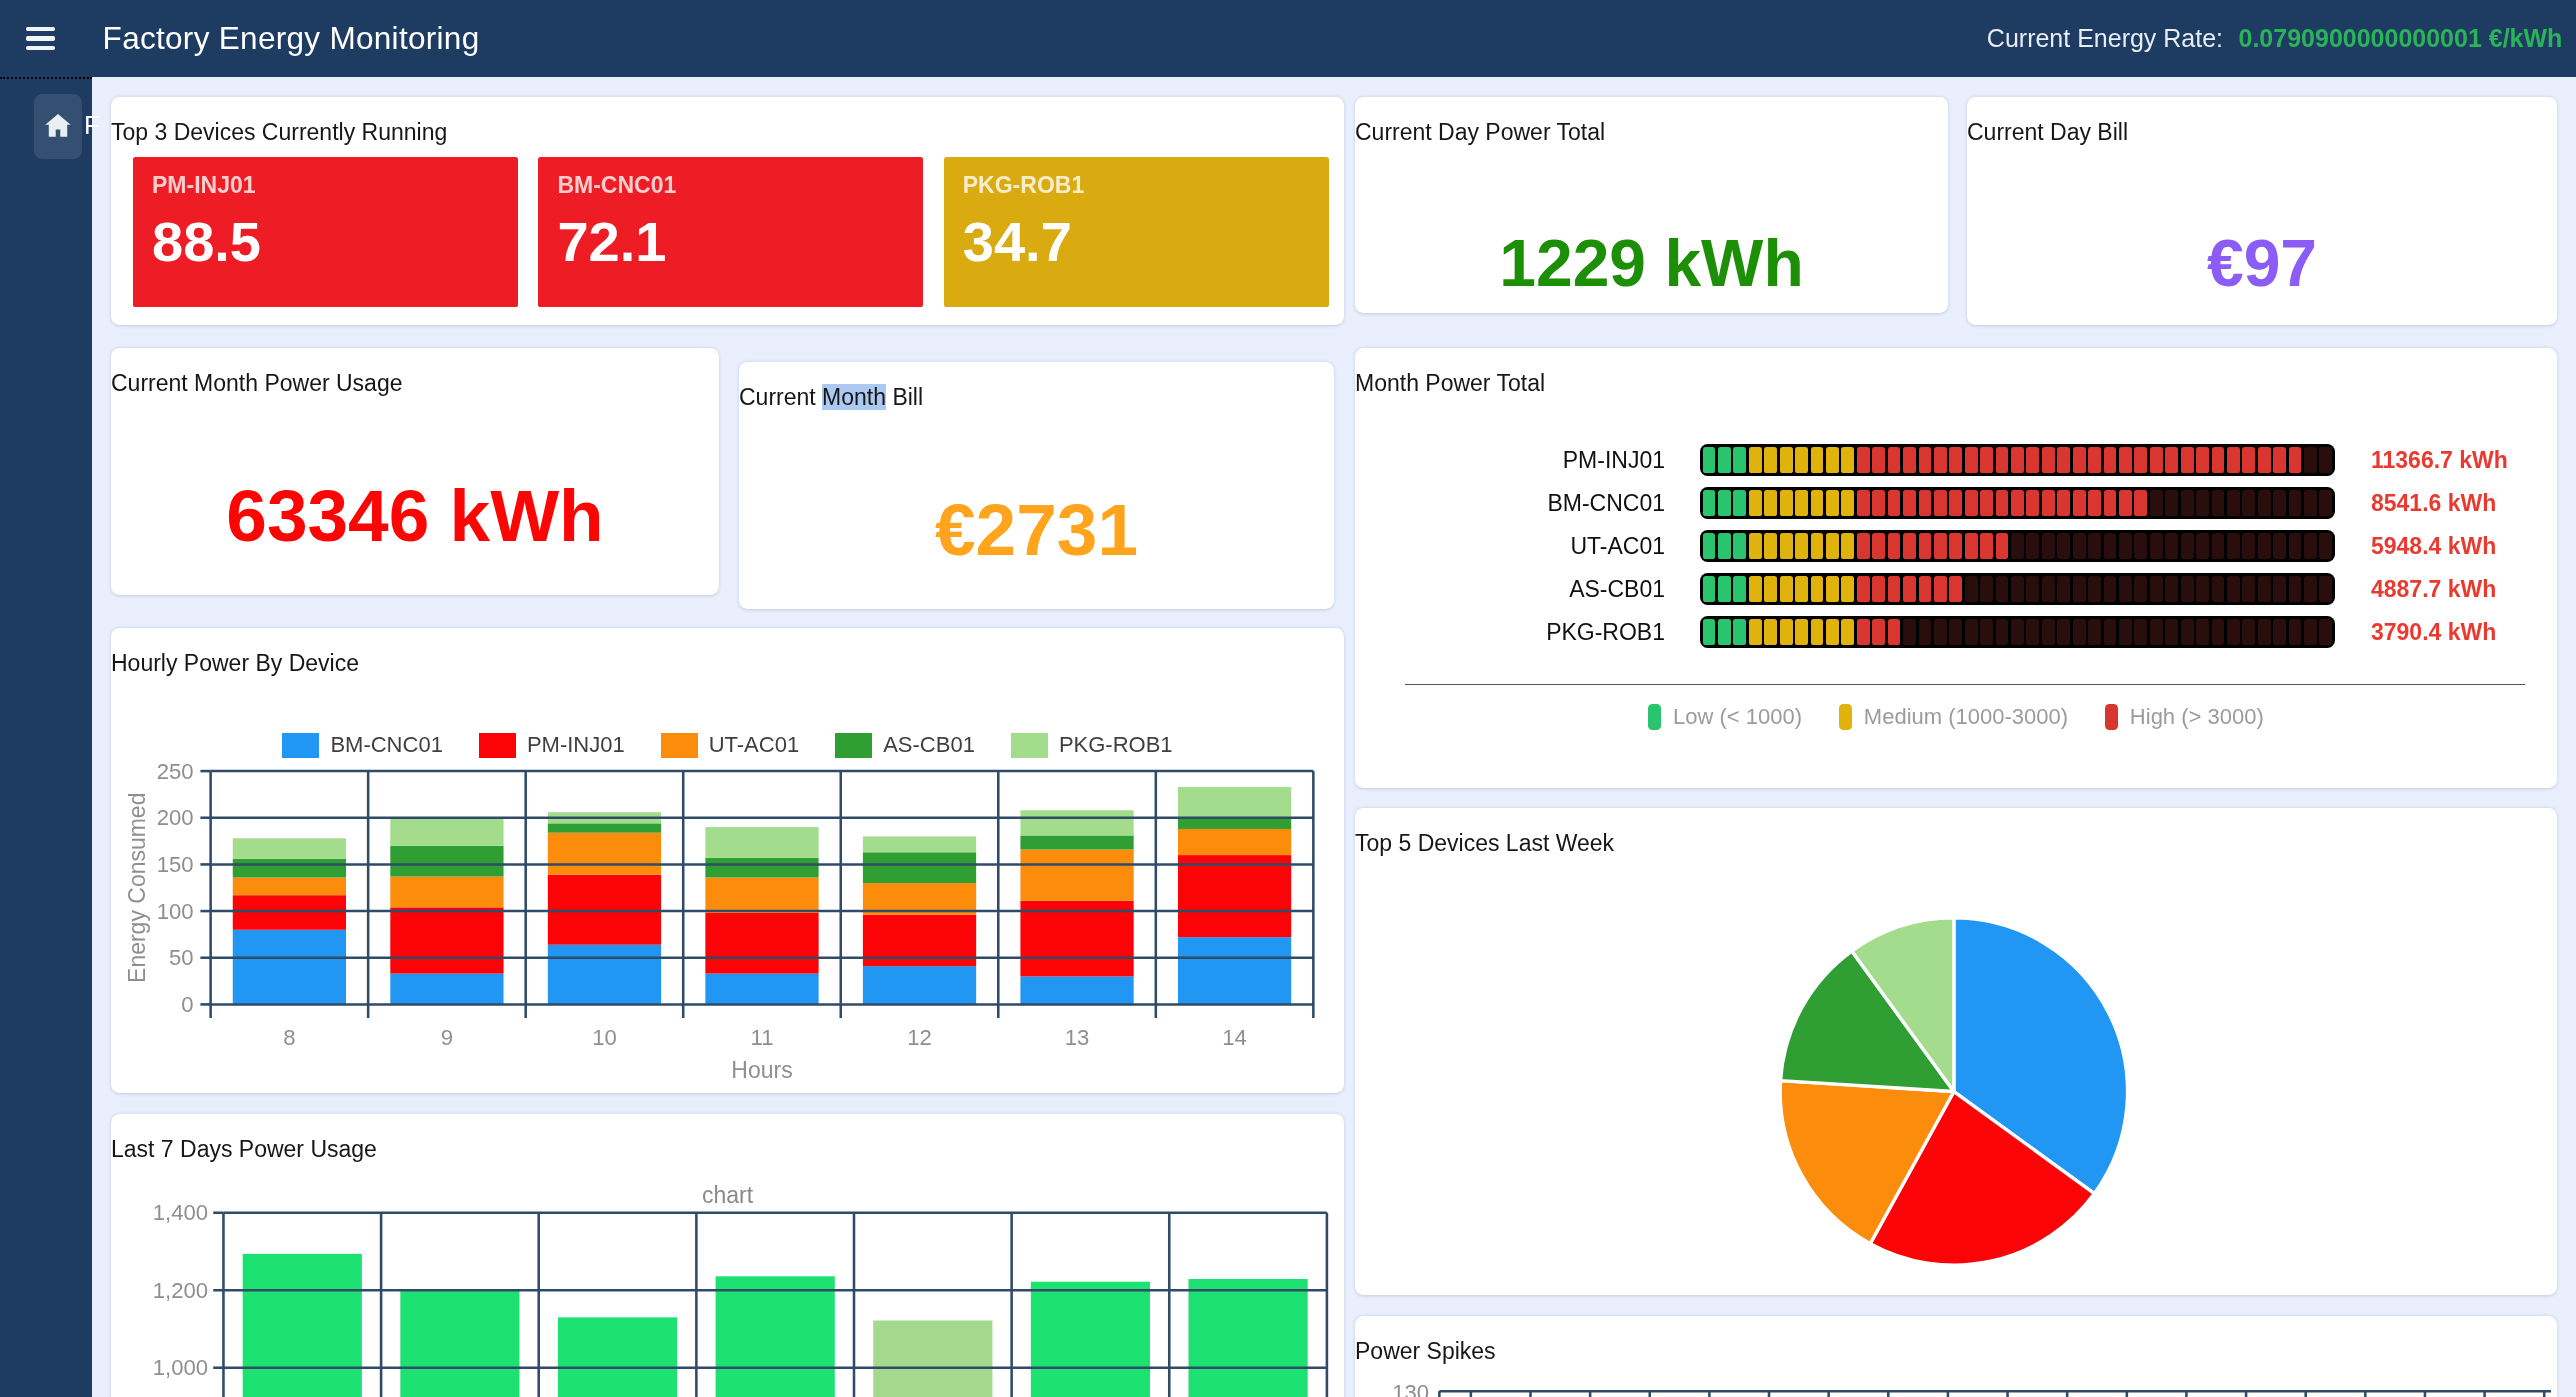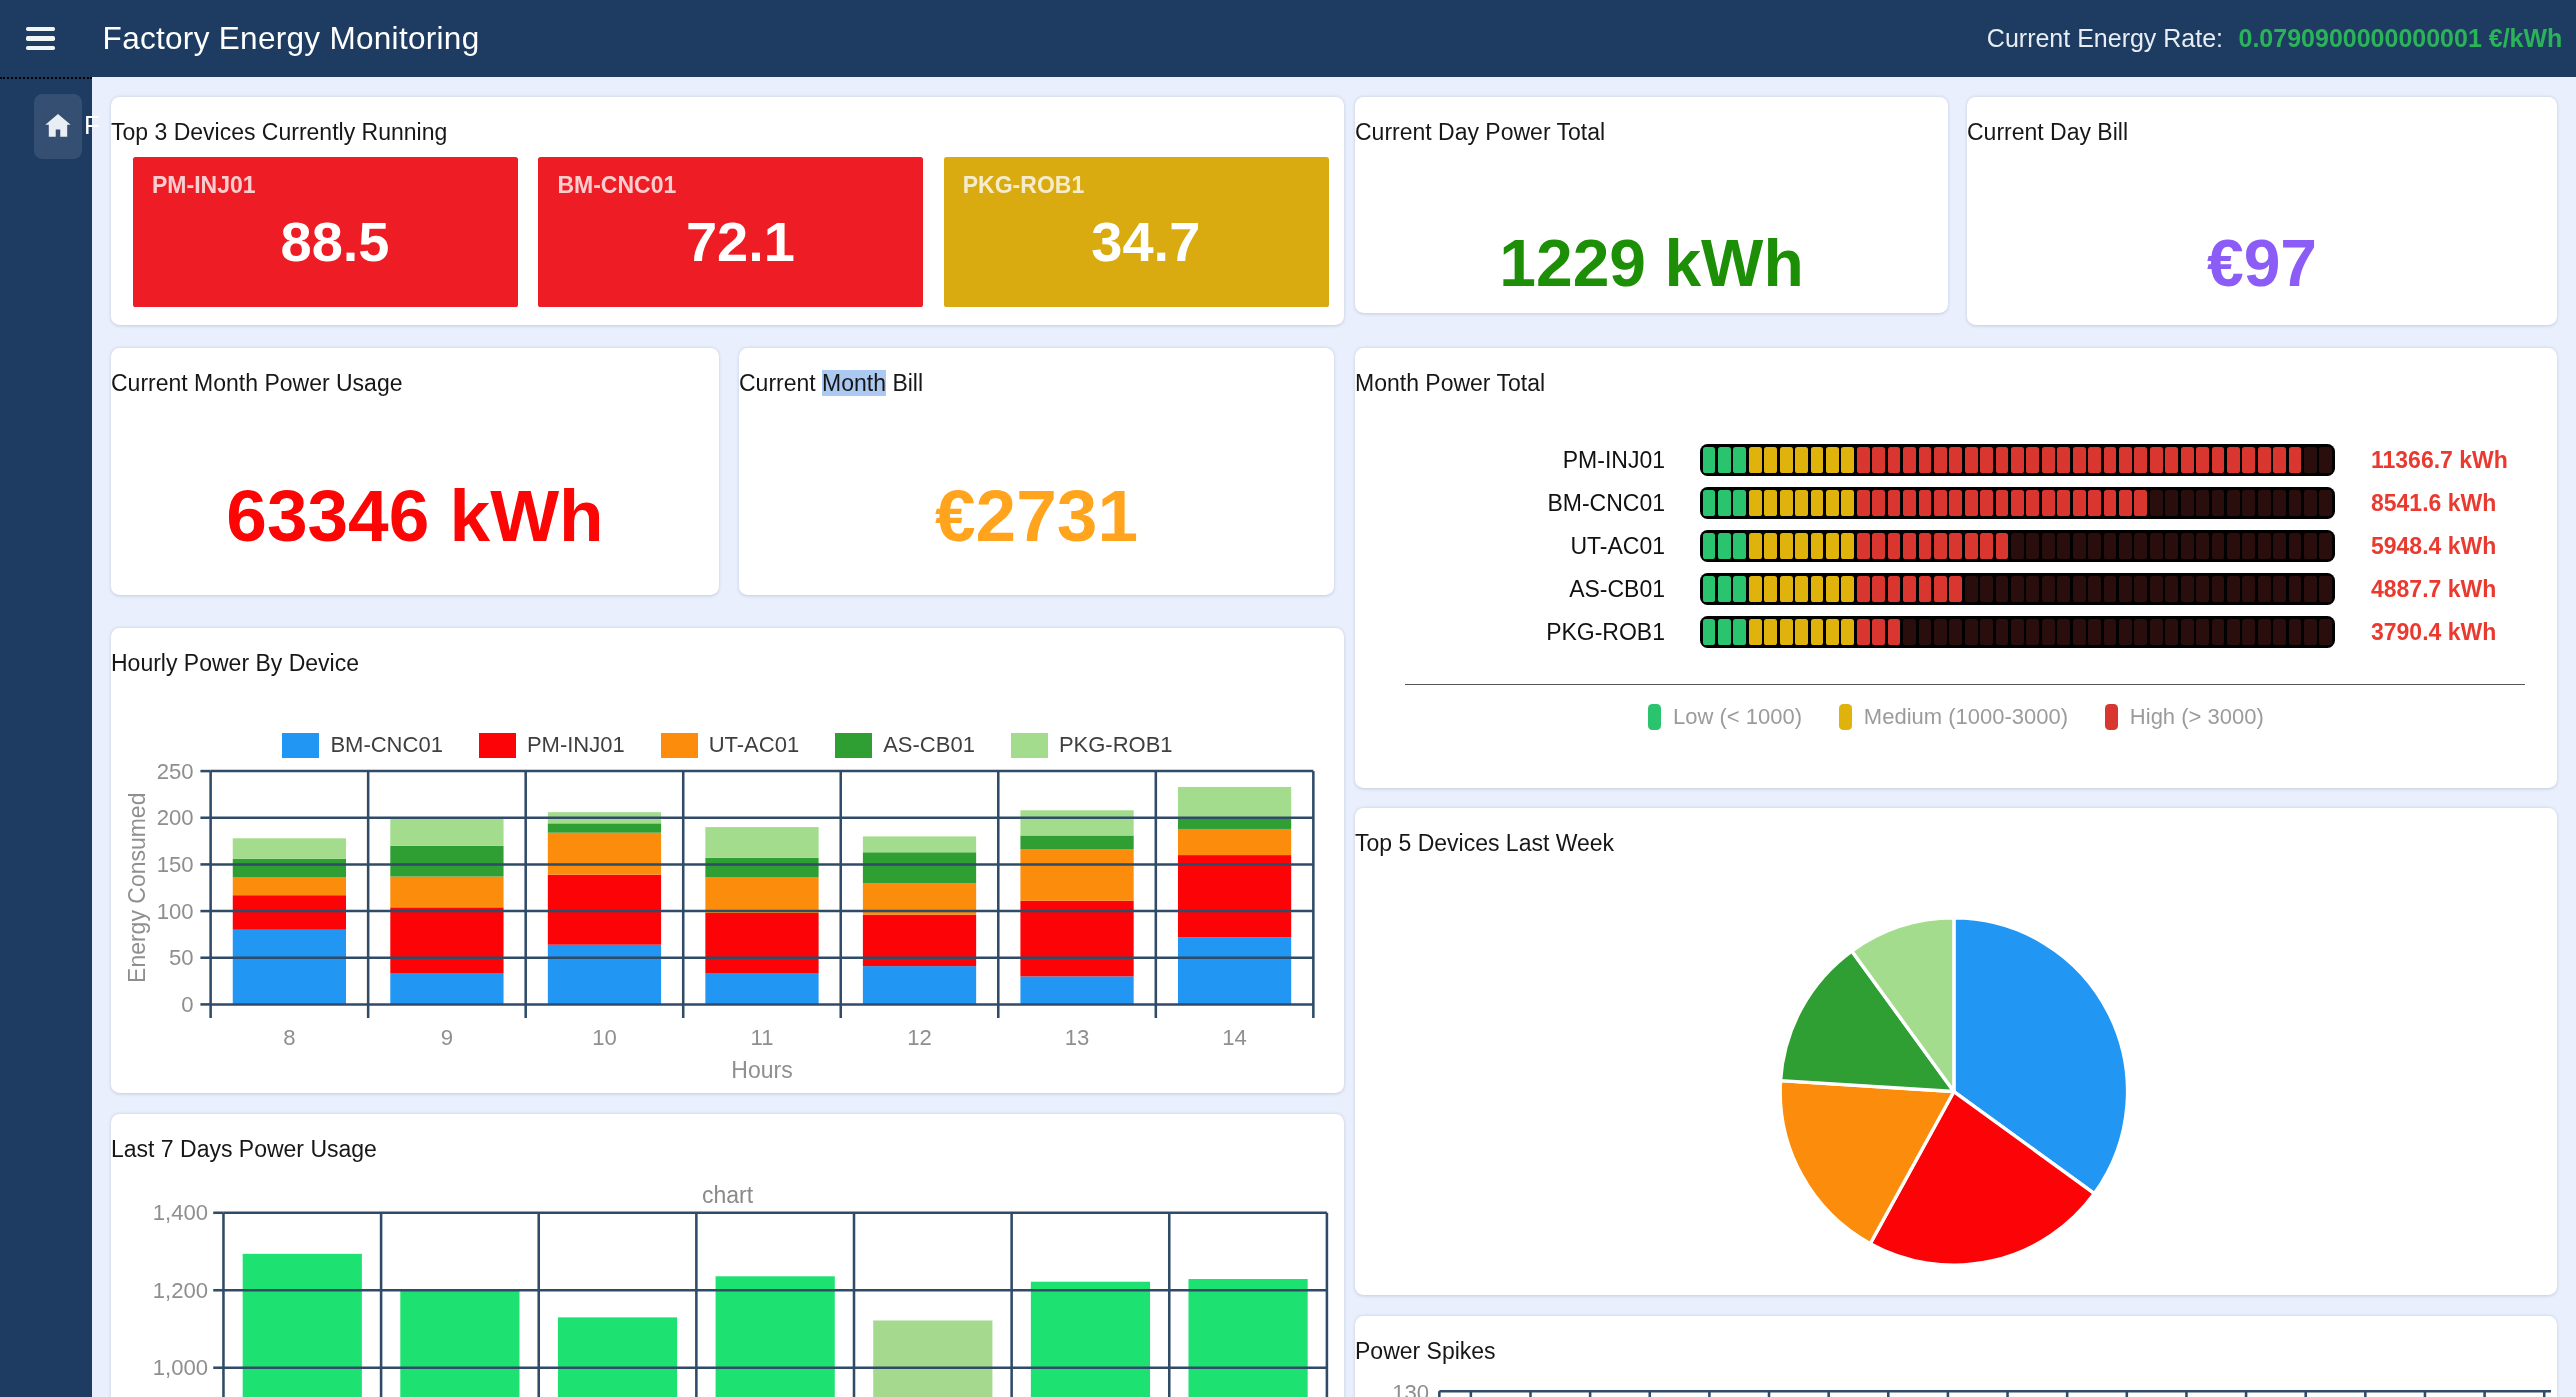--- a/index.html
+++ b/index.html
@@ -22,32 +22,32 @@
   
   .card{position:absolute;background:#fff;border-radius:8.5px;box-shadow:0 0.9px 3.4px rgba(23,43,77,.18)}
   .card-title{margin-top:22px;font-size:23px;color:#171717}
   .pre{white-space:pre}
   .hl{background:#abc9f1}
 
   #card-top3{left:111px;top:97px;width:1233px;height:228px}
   #card-day-total{left:1355px;top:97px;width:593px;height:216px}
   #card-day-bill{left:1967px;top:97px;width:590px;height:228px}
   #card-month-usage{left:111px;top:348px;width:608px;height:247px}
-  #card-month-bill{left:739px;top:348px;width:595px;height:247px}
+  #card-month-bill{left:739px;top:362px;width:595px;height:247px}
   #card-month-total{left:1355px;top:348px;width:1202px;height:440px}
   #card-hourly{left:111px;top:628px;width:1233px;height:465px}
   #card-pie{left:1355px;top:808px;width:1202px;height:487px}
   #card-last7{left:111px;top:1114px;width:1233px;height:477px}
   #card-spikes{left:1355px;top:1316px;width:1202px;height:256px}
 
   
   .tiles{position:absolute;left:22px;top:60px;display:flex;gap:20.4px}
   .tile{width:385px;height:150px;border-radius:2.6px;color:#fff;padding:15.3px 0 0 19px;box-sizing:border-box}
   .tile-name{font-size:23px;font-weight:bold;opacity:.78}
-  .tile-value{text-align:center;font-size:56px;font-weight:bold;margin-top:10.2px}
+  .tile-value{font-size:56px;font-weight:bold;margin-top:10.2px}
 
   
   .kpi-value{position:absolute;left:0;right:0;text-align:center;font-weight:bold}
   .kpi-day{top:128px;font-size:66px}
   .kpi-month{top:126px;font-size:73px}
 
   
   .led-rows{position:absolute;top:96px;left:0;right:0}
   .led-row{display:flex;align-items:center;height:32px;margin-bottom:11px;padding-left:68px}
   .led-label{width:242px;text-align:right;font-size:23px;color:#111}

